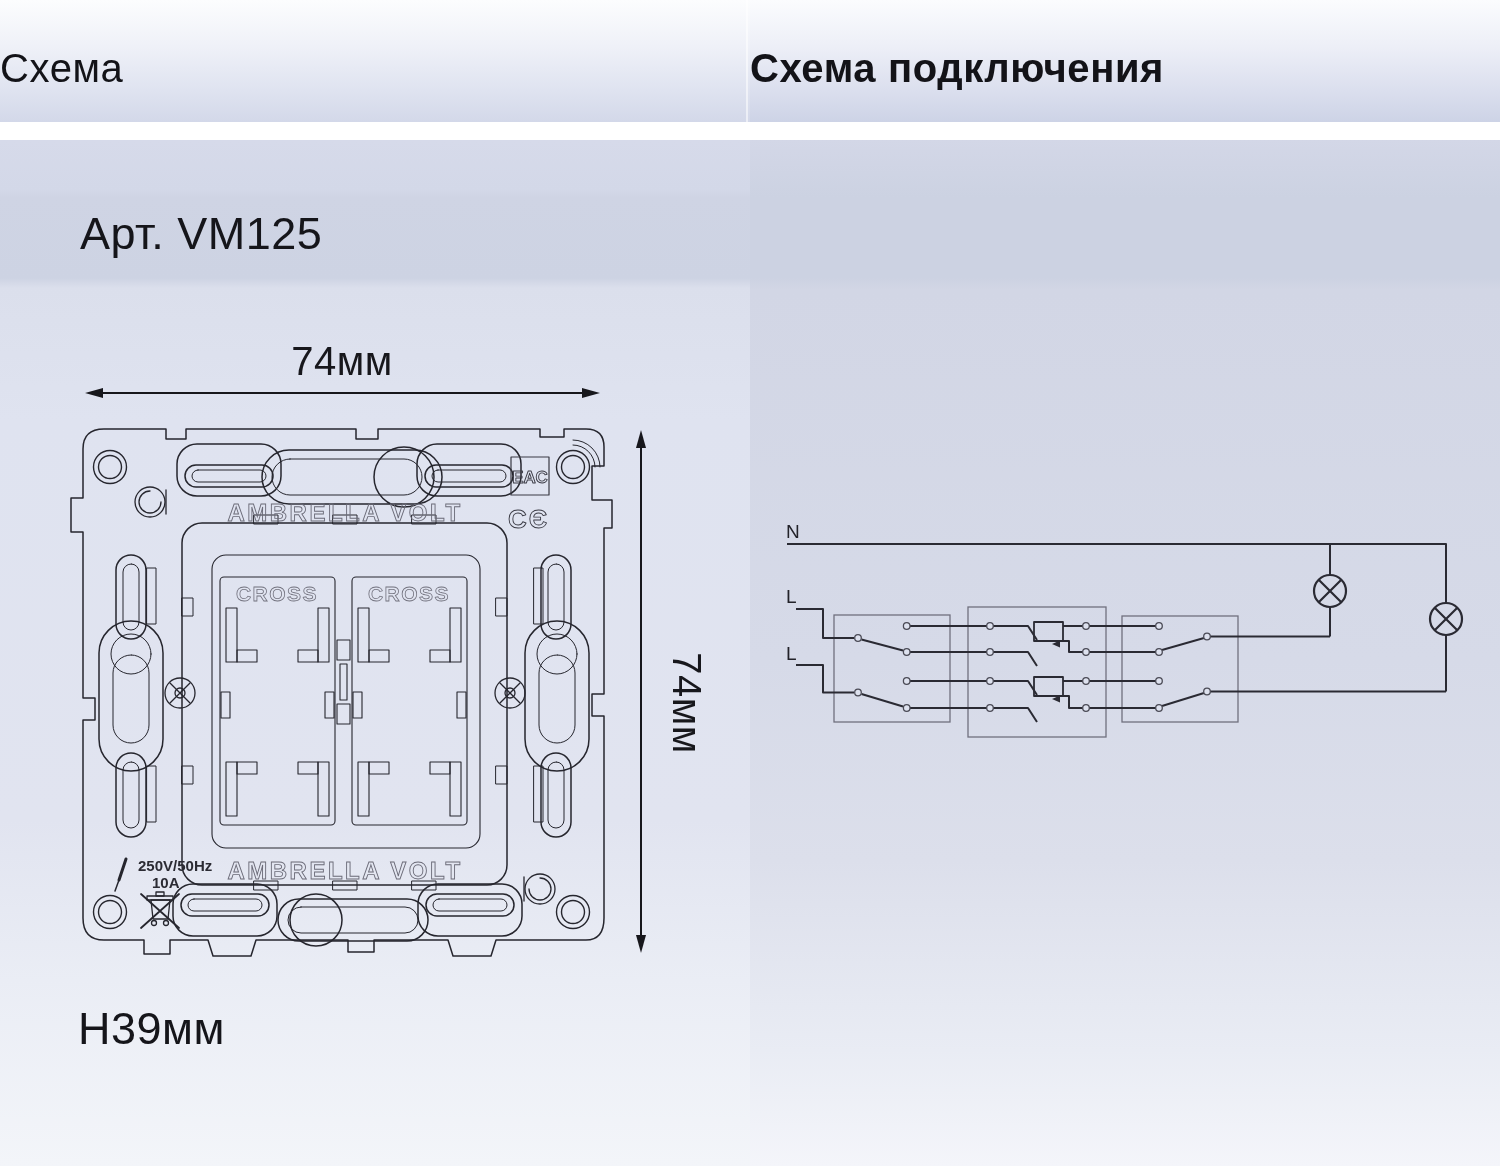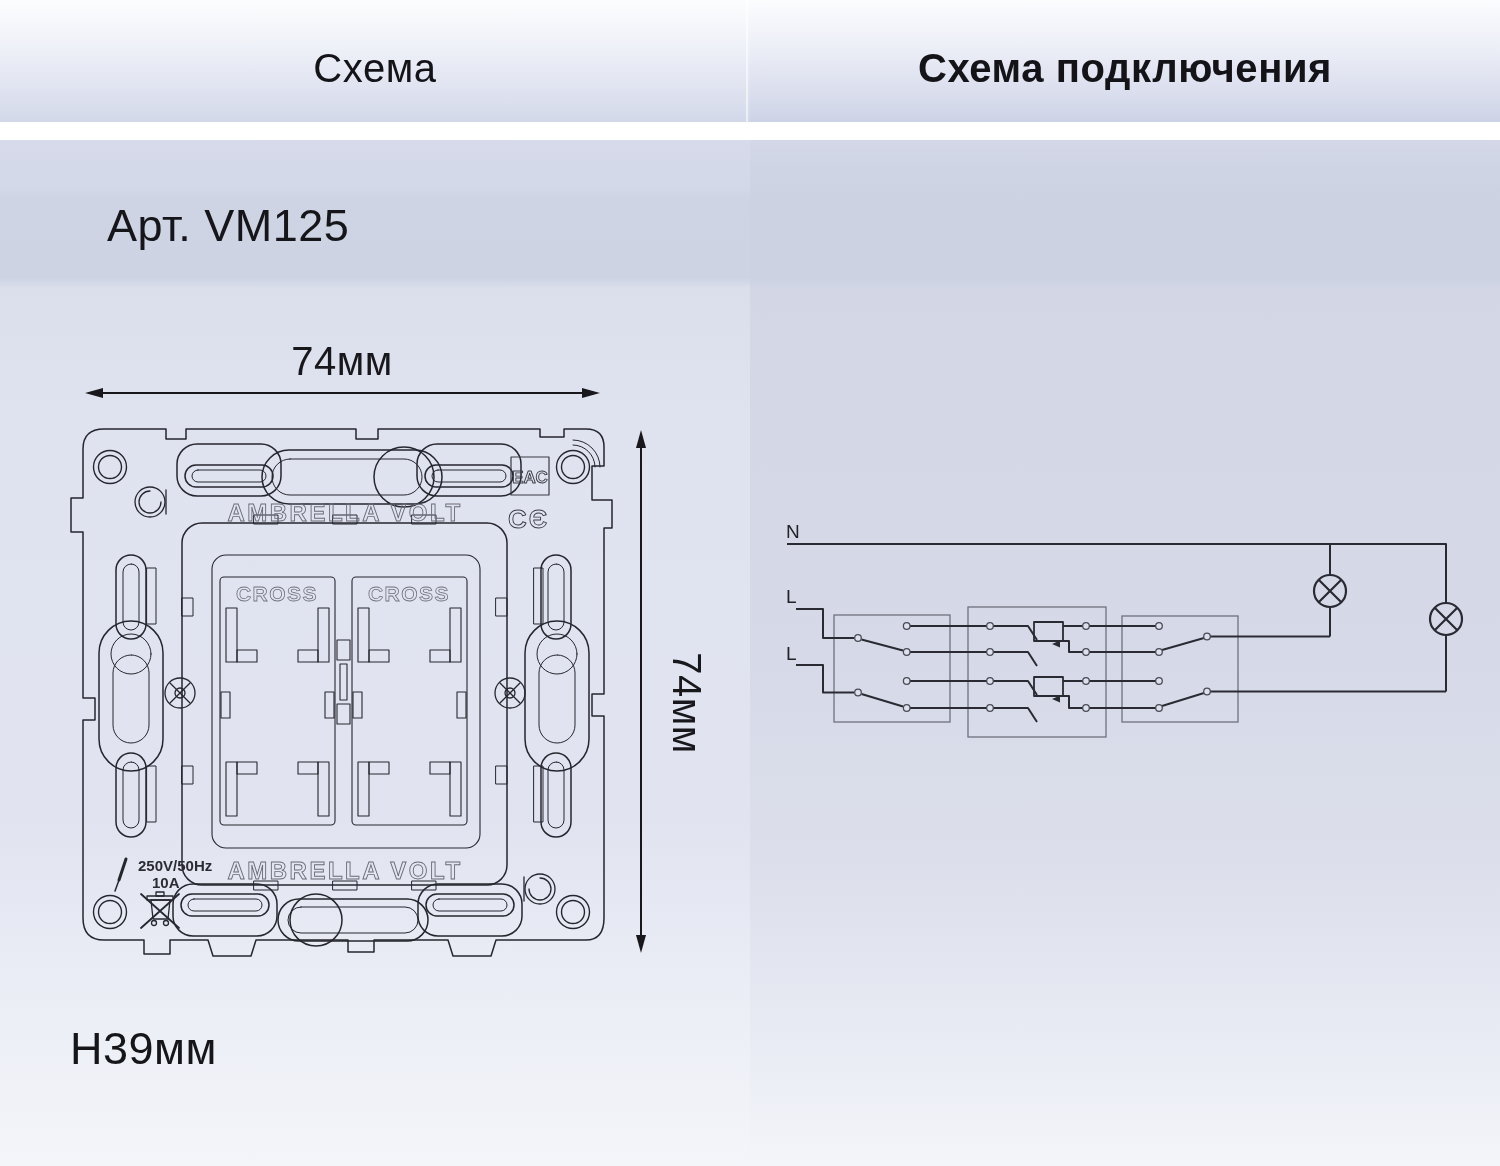--- a/index.html
+++ b/index.html
@@ -13,25 +13,25 @@
     background:linear-gradient(180deg,#fbfcfe 0%,#edeff7 38%,#dbdfee 74%,#cdd3e6 100%);}
   .white-strip{left:0;top:122px;width:1500px;height:18px;background:#ffffff;}
   .body-left{left:0;top:140px;width:750px;height:1026px;
     background:linear-gradient(180deg,#d6daea 0px,#d3d8e8 50px,#cfd4e4 57px,#cdd3e3 138px,
       #dbdfec 148px,#dfe3f0 280px,#e1e4f0 680px,#eaedf5 840px,#f3f5f9 1026px);}
   .body-right{left:750px;top:140px;width:750px;height:1026px;
     background:linear-gradient(180deg,#d3d7e7 0px,#ccd2e2 57px,#ccd2e2 138px,#d2d6e5 150px,
       #d6dae8 520px,#dcdfeb 720px,#e9ecf4 910px,#f4f5fa 1026px);}
   .panel-divider{left:746px;top:0;width:2px;height:1166px;background:rgba(255,255,255,0.55);}
   .title{top:46px;font-size:40px;font-weight:500;color:#131318;letter-spacing:0.6px;
-         text-align:center;width:750px;}
+         text-align:left;width:750px;}
   .title-left{left:0;}
   .title-right{left:750px;font-weight:bold;}
-  .article{left:80px;top:201px;font-size:45px;font-weight:500;color:#15151a;letter-spacing:0.5px;line-height:1.1;margin-left:27px;}
-  .depth{left:70px;top:1004px;font-size:45px;font-weight:500;color:#15151a;letter-spacing:0.5px;line-height:1.1;margin-top:20px;}
+  .article{left:80px;top:209px;font-size:45px;font-weight:500;color:#15151a;letter-spacing:0.5px;line-height:1.1;}
+  .depth{left:78px;top:1004px;font-size:45px;font-weight:500;color:#15151a;letter-spacing:0.5px;line-height:1.1;}
   svg{position:absolute;left:0;top:0;}
   svg text{font-family:"Liberation Sans","DejaVu Sans",sans-serif;}
   .dim-text{font-size:40px;font-weight:500;fill:#17171c;letter-spacing:0.5px;}
   .engraved{font-weight:700;fill:none;stroke:#6b6b78;stroke-width:0.9px;letter-spacing:2.5px;font-size:24px;}
   .cross-label{font-weight:700;fill:none;stroke:#72727e;stroke-width:0.8px;letter-spacing:1.5px;font-size:21px;}
   .mark-text{font-weight:700;fill:none;stroke:#3a3a44;stroke-width:0.9px;}
   .rating-text{font-size:15px;font-weight:700;fill:#2b2b33;}
   .wire-label{font-size:19px;font-weight:500;fill:#222229;}
 </style>
 </head>

